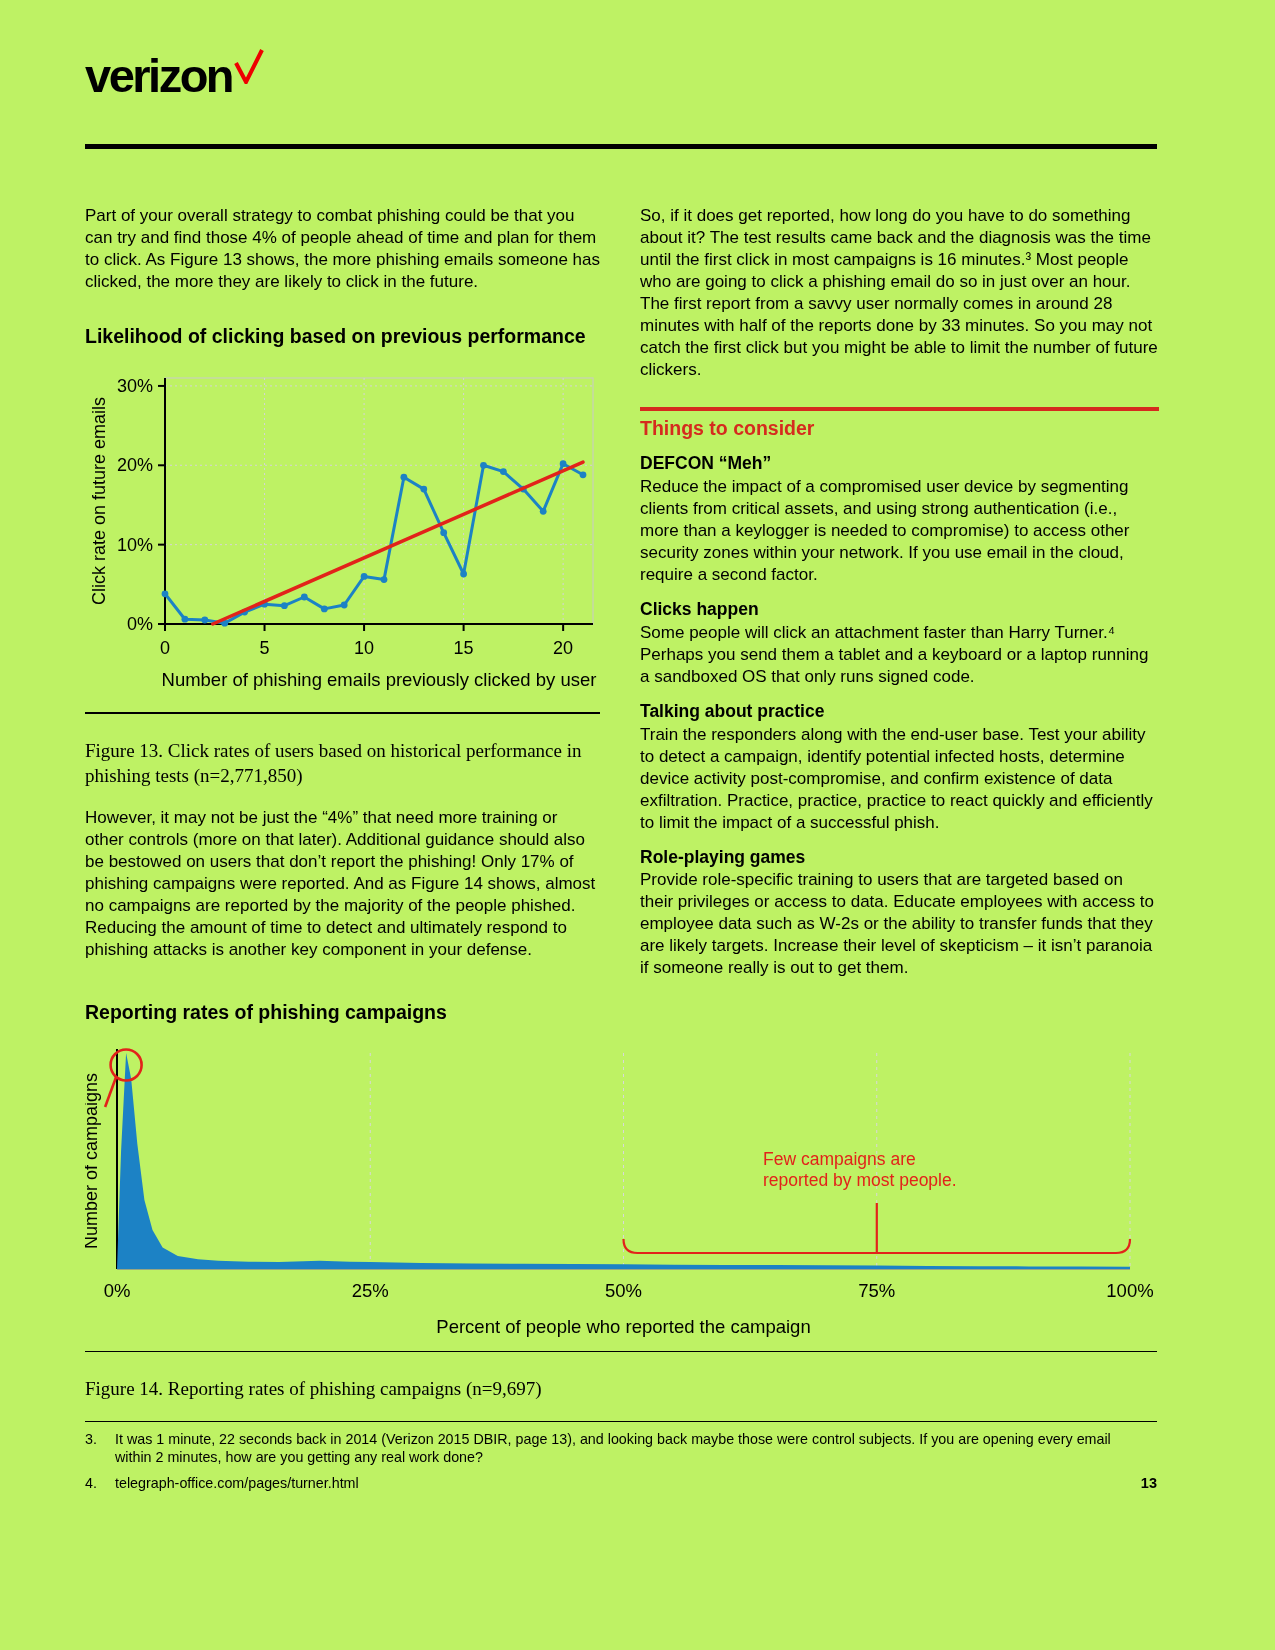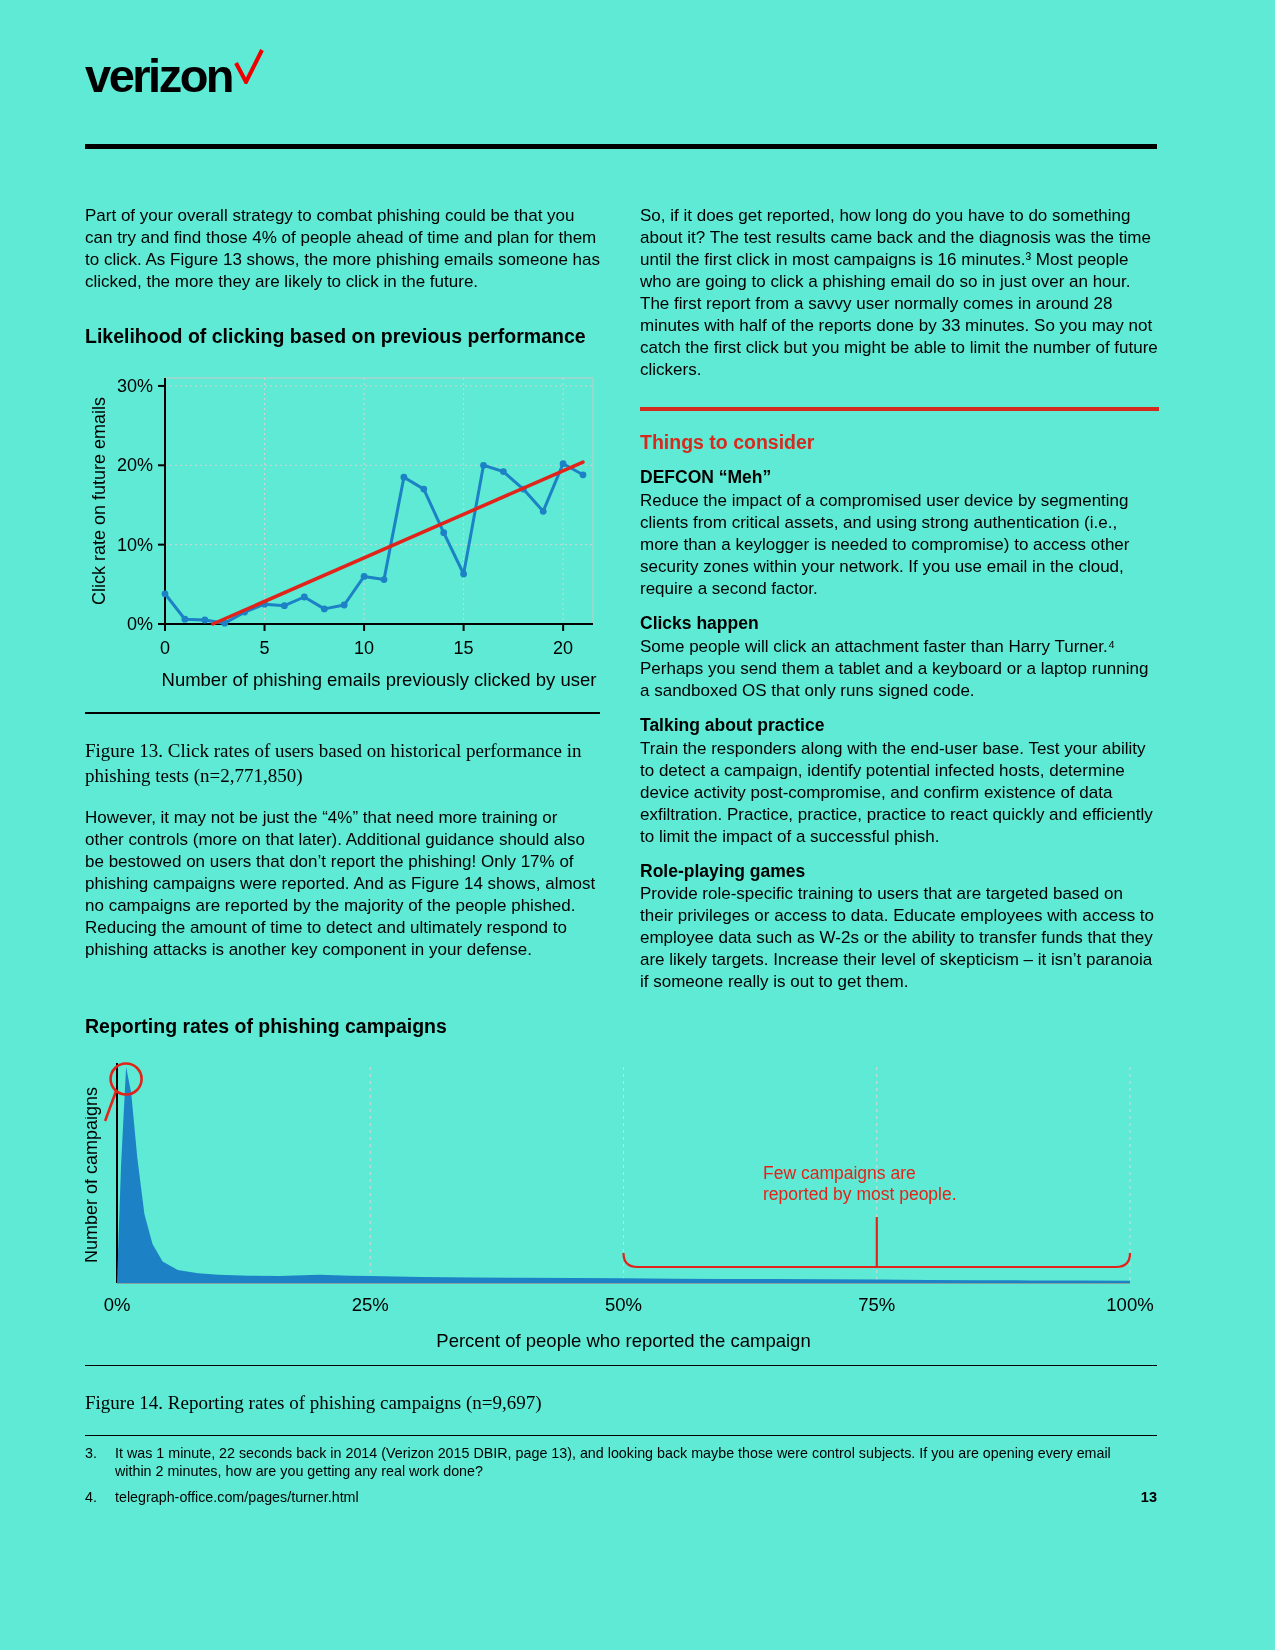--- a/index.html
+++ b/index.html
@@ -1,36 +1,36 @@
 <!DOCTYPE html>
 <html style="--accent: #d52b1e; --chart-red: #e2231a; --chart-blue: #1c82c5;"><head>
 <meta charset="utf-8">
 <style>
   html,body{margin:0;padding:0;background:#ffffff;}
   .page{
-    position:relative;width:1275px;height:1650px;background:#5eead4;overflow:hidden;
+    position:relative;width:1275px;height:1650px;background:#bef264;overflow:hidden;
     font-family:"Liberation Sans","DejaVu Sans",sans-serif;color:#000;
     padding:52px 118px 0 85px;box-sizing:border-box;
   }
   :root{--accent:#d52b1e;--chart-red:#e2231a;--chart-blue:#1c82c5;}
   .logo{display:flex;align-items:flex-start;height:54px;}
   .logo-text{font-size:47px;font-weight:bold;letter-spacing:-2.5px;line-height:1;}
   .logo-check{margin:-4px 0 0 2px;}
   .top-rule{height:5px;background:#000;margin-top:38px;}
   .columns{display:flex;gap:40px;margin-top:56px;}
   .col-left{width:515px;flex:none;}
   .col-right{width:519px;flex:none;}
   p.body{font-size:17px;line-height:1.295;margin:0;}
   .chart-title{font-size:19.5px;font-weight:bold;margin-top:32px;line-height:1.2;}
   .chart1-mount{margin-top:16px;}
   .caption-rule{height:1.5px;background:#000;margin-top:14px;}
   .caption{font-size:19px;line-height:1.33;margin-top:24px;font-family:Liberation Serif, serif;}
   .para2{margin-top:56px;}
   .red-rule{height:4px;background:var(--accent);margin-top:26px;}
-  .things-heading{color:var(--accent);font-size:19.5px;font-weight:bold;margin-top:20px;line-height:1.2;}
+  .things-heading{color:var(--accent);font-size:19.5px;font-weight:bold;margin-top:6px;line-height:1.2;}
   .tc-section{margin-top:12px;}
   .tc-title{font-size:17.5px;font-weight:bold;line-height:1.3;margin:0 0 1px 0;}
   .fig14-title{font-size:19.5px;font-weight:bold;margin-top:22px;line-height:1.2;}
   .chart2-wrap{position:relative;width:1072px;height:300px;margin-top:14px;}
   .annot{position:absolute;color:var(--chart-red);font-size:17.5px;line-height:1.24;white-space:pre-line;}
   .annot1{left:66px;top:34px;}
   .annot2{left:678px;top:110px;}
   .rule-full{height:1.5px;background:#000;margin-top:12px;}
   .fn-rule{height:1px;background:#000;margin-top:14px;}
   .footnotes{margin-top:8px;}

